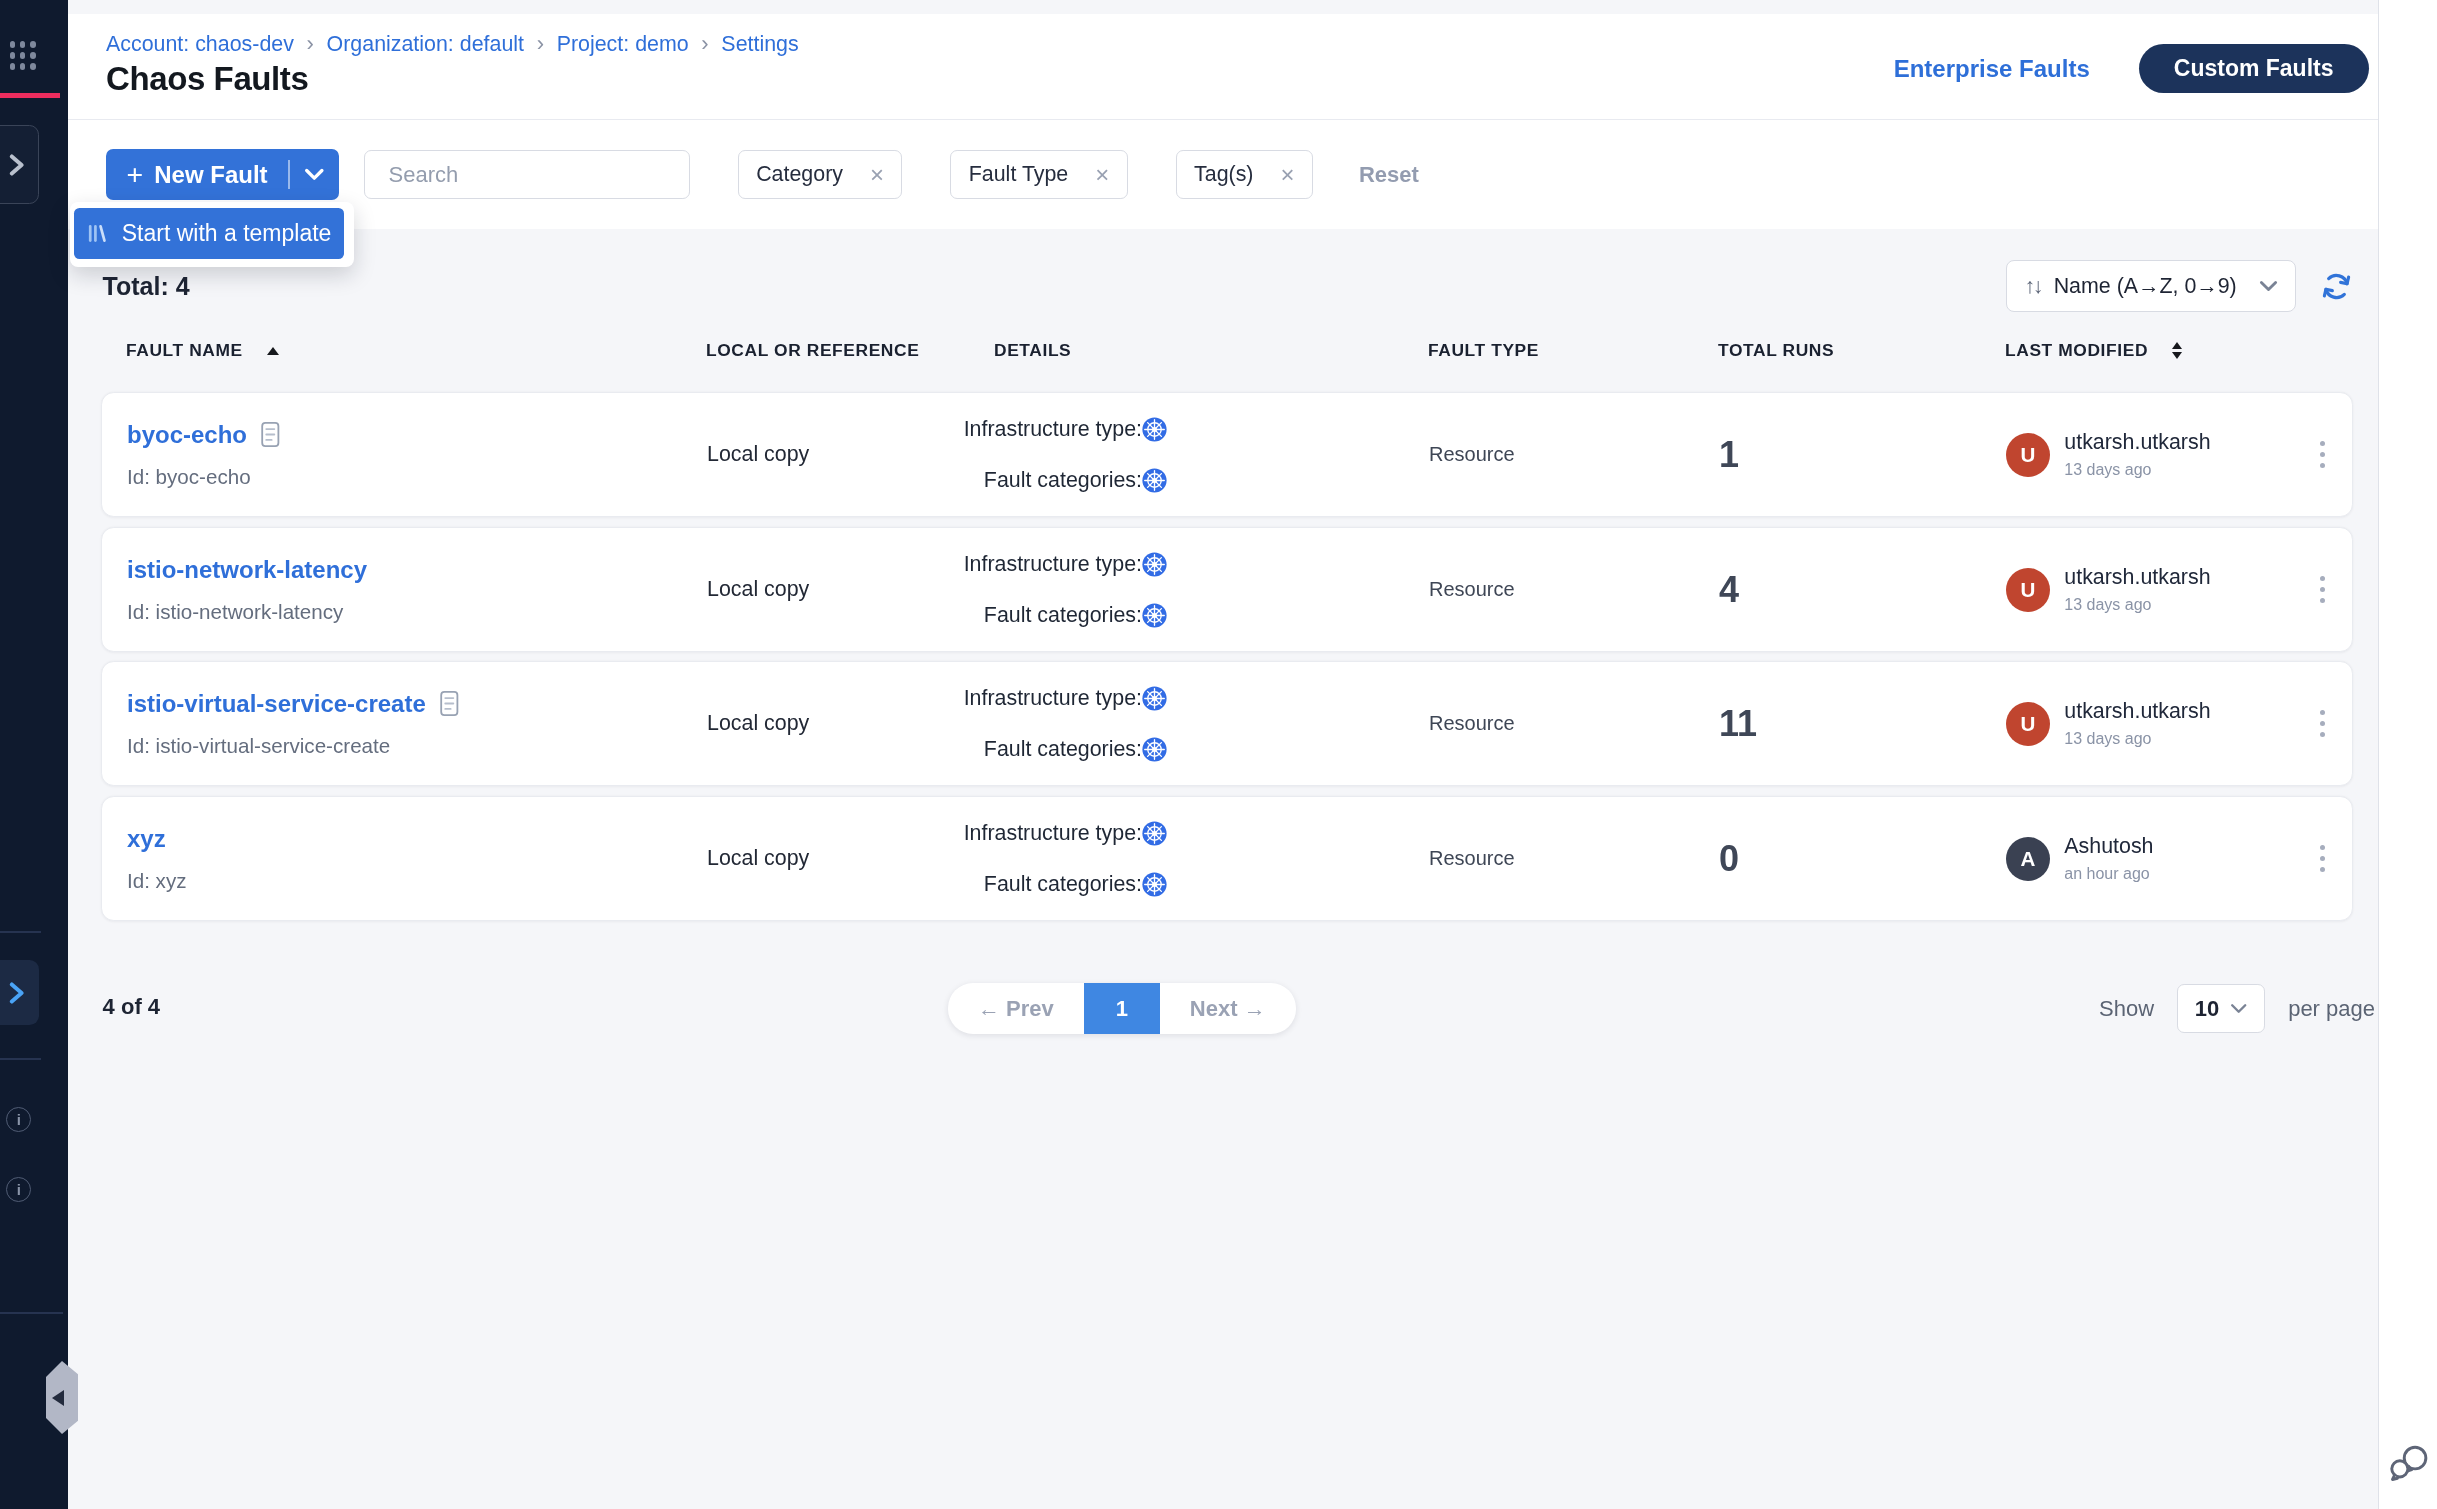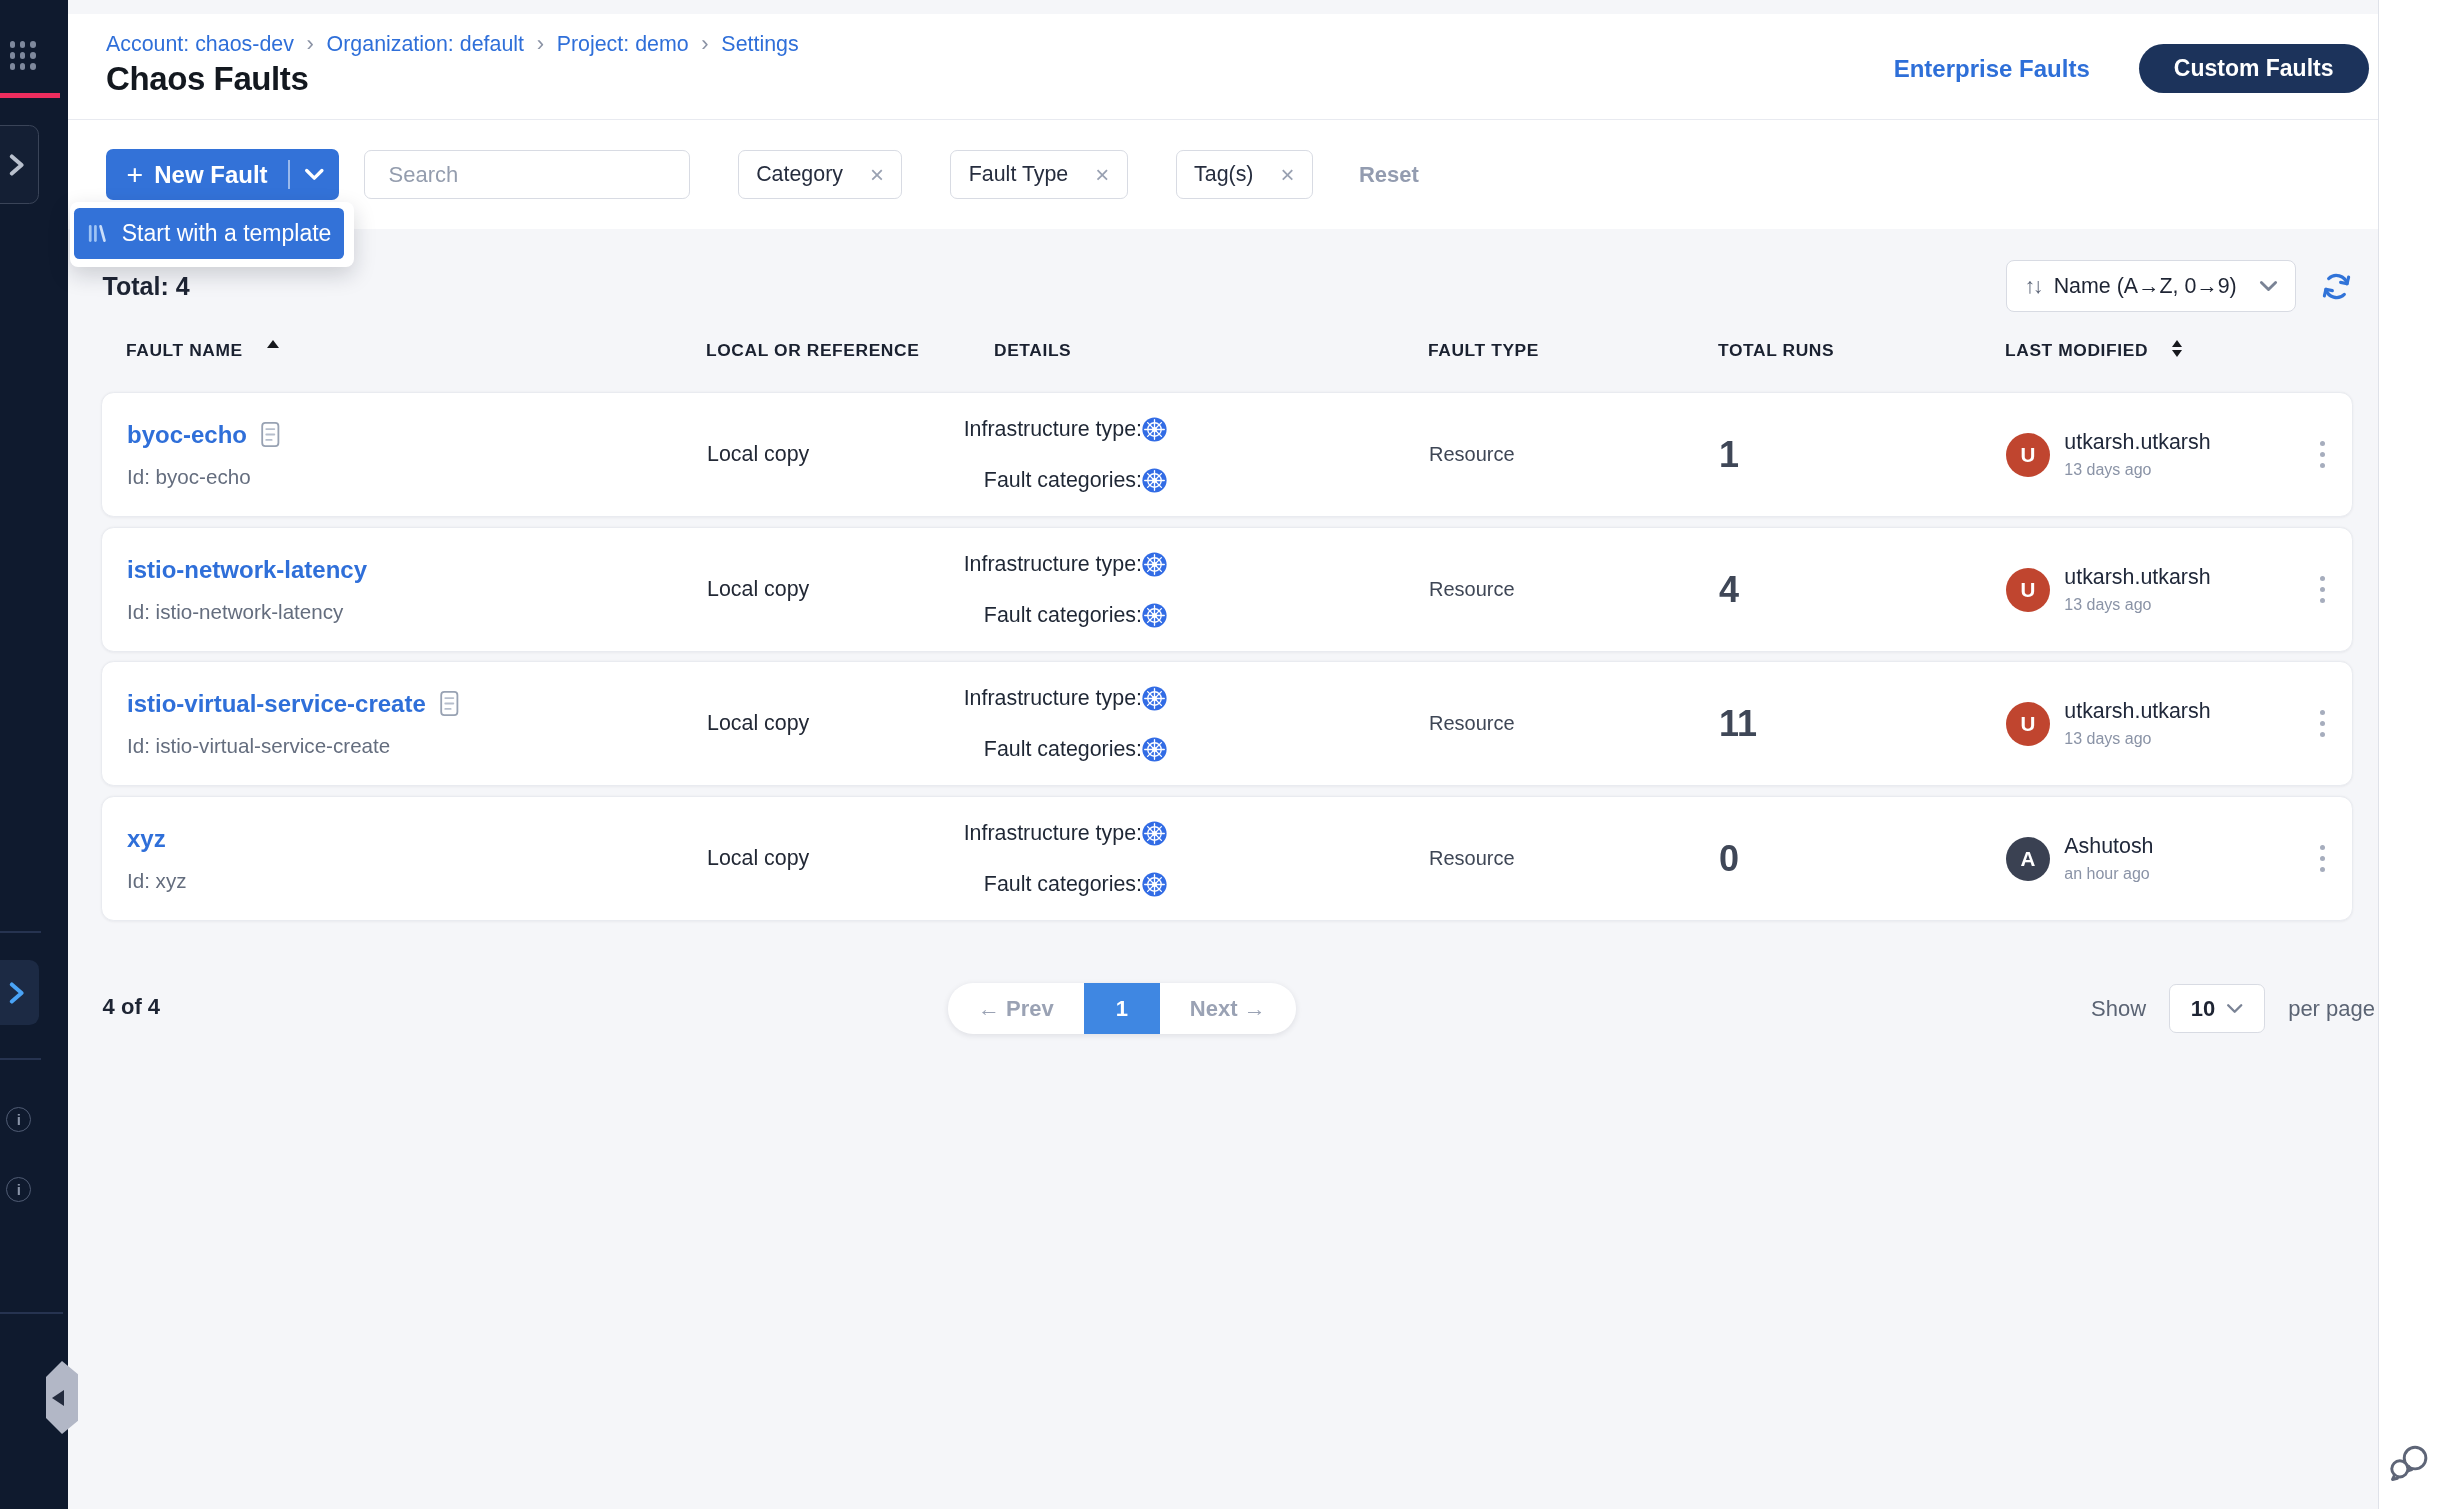--- a/index.html
+++ b/index.html
@@ -80,21 +80,21 @@
   .sort-row { position:absolute; right:0; top:31px; display:flex; align-items:center; gap:24px; }
   .sort-select { width:290px; height:52px; background:#fff; border:1.6px solid #d8dbe3; border-radius:8px;
     display:flex; align-items:center; padding:0 17.4px; gap:12.7px; cursor:pointer; }
   .sort-updown { color:#5b6477; font-size:21.4px; letter-spacing:-2.4px; }
   .sort-label { font-size:21.4px; color:#1e2433; flex:1; }
   .chev { color:#7a8395; display:flex; }
   .refresh-btn { cursor:pointer; display:flex; }
   
   .table-head { position:absolute; left:0; top:111px; height:25px; width:100%; }
   .th { position:absolute; top:0; font-size:17.4px; font-weight:700; letter-spacing:0.6px;
-    color:#1a2130; display:flex; align-items:flex-start; gap:24px; }
+    color:#1a2130; display:flex; align-items:center; gap:24px; }
   .tri-up { width:0; height:0; border-left:6.3px solid transparent; border-right:6.3px solid transparent;
     border-bottom:8.7px solid #16181d; }
   .caret2 { display:flex; flex-direction:column; gap:3.2px; }
   .caret2 i { display:block; width:0; height:0; border-left:5.5px solid transparent; border-right:5.5px solid transparent; }
   .caret2 .u { border-bottom:7.1px solid #16181d; }
   .caret2 .d { border-top:7.1px solid #16181d; }
   
   .card { position:absolute; left:0; width:2252px; height:125px; background:#fff;
     border:1.6px solid #e9ebf0; border-radius:12.7px; box-shadow:0 0.8px 2.4px rgba(16,24,40,.05); }
   .cell { position:absolute; top:0; bottom:0; display:flex; flex-direction:column; justify-content:center; }
@@ -123,21 +123,21 @@
   
   .pag-count { position:absolute; left:1.6px; top:765px; font-size:22px; font-weight:700; color:#1d2433; }
   .pager { position:absolute; left:847px; top:754px; height:51px; background:#fff; border-radius:25px;
     box-shadow:0 1.6px 6.3px rgba(16,24,40,.10); display:flex; align-items:center; overflow:hidden; }
   .pager .pbtn { padding:0 30px; font-size:22px; font-weight:600; color:#9aa2b4; cursor:pointer;
     height:100%; display:flex; align-items:center; }
   .pager .pactive { width:76px; height:100%; background:#3f87e2; color:#fff; font-size:22px; font-weight:600;
     display:flex; align-items:center; justify-content:center; cursor:pointer; }
   .show-group { position:absolute; right:-22px; top:754px; height:51px; display:flex; align-items:center; gap:23px; }
   .show-label, .perpage-label { font-size:22px; color:#5b6474; }
-  .show-select { width:96px; height:49px; background:#fff; border:1.6px solid #d8dbe3; border-radius:7.1px;
+  .show-select { width:88px; height:49px; background:#fff; border:1.6px solid #d8dbe3; border-radius:7.1px;
     display:flex; align-items:center; justify-content:center; gap:11px; cursor:pointer; }
   .show-value { font-size:22px; font-weight:600; color:#1e2433; }
 </style>
 </head>
 <body>
 
 <div class="sidebar">
   <div class="grid-icon">
     <b></b>
       <b></b>

